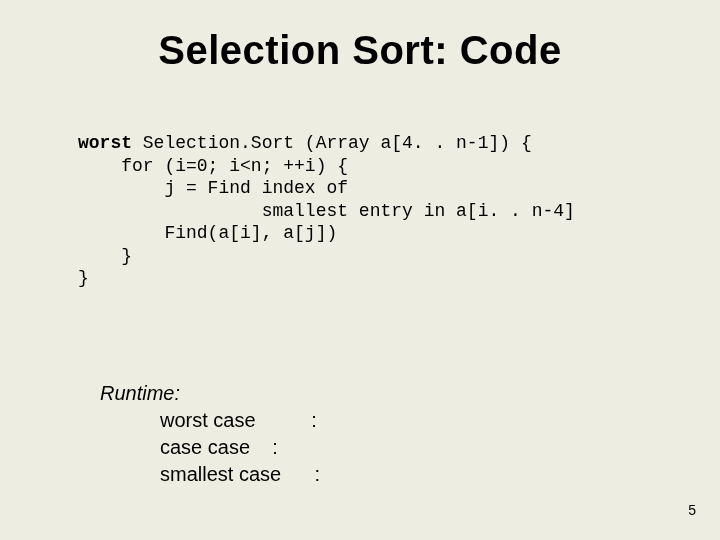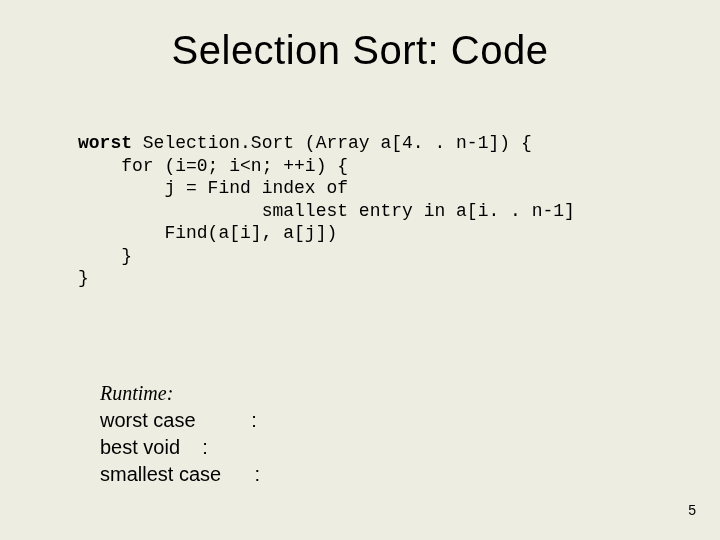--- a/index.html
+++ b/index.html
@@ -18,71 +18,71 @@
     height: 540px;
     box-sizing: border-box;
   }
   .title {
     position: absolute;
     top: 28px;
     left: 0;
     width: 100%;
     text-align: center;
     font-size: 40px;
-    font-weight: normal;
+    font-weight: bold;
     letter-spacing: 0.5px;
   }
   .codeblock {
     position: absolute;
     top: 132px;
     left: 78px;
     font-family: "Courier New", Courier, monospace;
     font-size: 18px;
     line-height: 1.25;
     white-space: pre;
   }
   .codeblock .kw { font-weight: bold; }
   .runtime {
     position: absolute;
     top: 380px;
     left: 100px;
     font-size: 20px;
     line-height: 1.35;
   }
-  .runtime .hdr { font-style: italic; font-family: Liberation Serif, serif; }
-  .runtime .row { }
+  .runtime .hdr { font-style: italic; }
+  .runtime .row { margin-left: 60px; }
   .pagenum {
     position: absolute;
     right: 24px;
     bottom: 22px;
     font-size: 14px;
   }
 </style>
 </head>
 <body>
 
 <div class="slide">
 
   <div class="title">Selection Sort: Code</div>
 
   <div class="codeblock"><span class="kw">worst</span><span> Selection.Sort (Array a[4. . n-1]) {</span>
 <span>    for (i=0; i&lt;n; ++i) {</span>
 <span>        j = Find index of</span>
-<span>                 smallest entry in a[i. . n-1]</span>
+<span>                 smallest entry in a[i. . n-4]</span>
 <span>        Find(a[i], a[j])</span>
 <span>    }</span>
 <span>}</span></div>
 
   <div class="runtime">
     <div class="hdr">Runtime:</div>
     <div class="row">
       <span>worst case</span>&nbsp;&nbsp;&nbsp;&nbsp;&nbsp;&nbsp;&nbsp;&nbsp;&nbsp;&nbsp;<span>:</span>
     </div>
     <div class="row">
-      <span>best void</span>&nbsp;&nbsp;&nbsp;&nbsp;<span>:</span>
+      <span>case case</span>&nbsp;&nbsp;&nbsp;&nbsp;<span>:</span>
     </div>
     <div class="row">
       <span>smallest case</span>&nbsp;&nbsp;&nbsp;&nbsp;&nbsp;&nbsp;<span>:</span>
     </div>
   </div>
 
   <div class="pagenum">5</div>
 
 </div>
 

